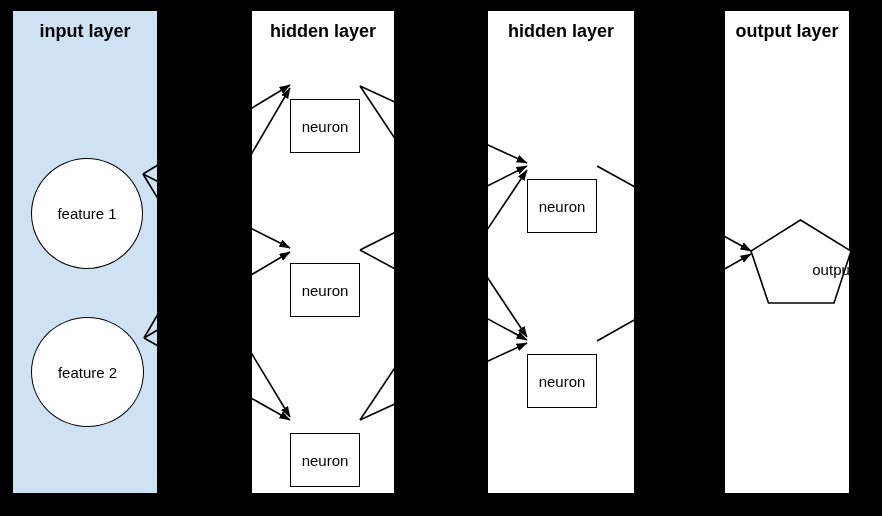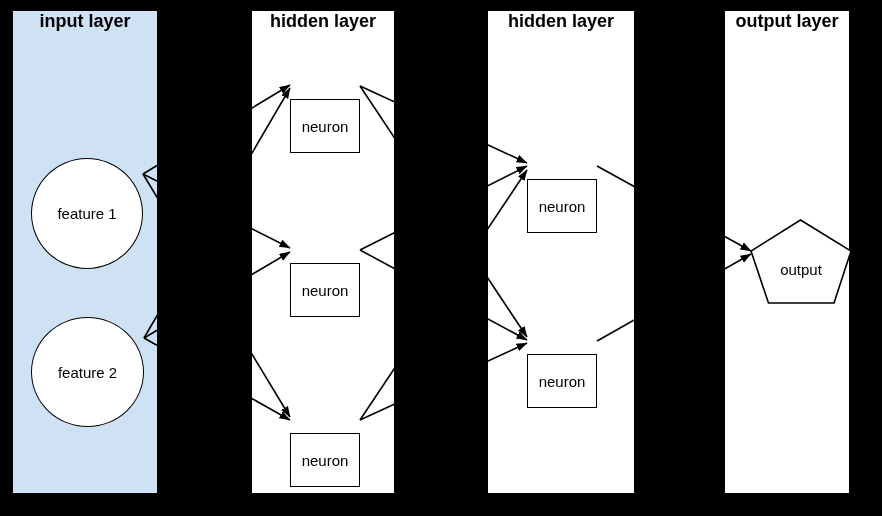--- a/index.html
+++ b/index.html
@@ -9,20 +9,21 @@
     background: #000;
     font-family: "Liberation Sans", sans-serif;
     overflow: hidden;
   }
   .panel { position: absolute; top: 11px; height: 482px; z-index: 1; }
   .panel-input  { left: 13px;  width: 144px; background: #cfe2f3; }
   .panel-h1     { left: 252px; width: 142px; background: #ffffff; }
   .panel-h2     { left: 488px; width: 146px; background: #ffffff; }
   .panel-out    { left: 725px; width: 124px; background: #ffffff; }
   .panel-title {
+    padding-top: 10px;
     text-align: center;
     font-weight: bold;
     font-size: 18px;
     line-height: 20px;
     color: #000;
   }
   svg.edges { position: absolute; left: 0; top: 0; z-index: 2; pointer-events: none; }
   svg.edges line { stroke: #000; stroke-width: 1.6; }
   .node {
     position: absolute; z-index: 3;
@@ -39,21 +40,21 @@
   .node-f2 { left: 31px;  top: 277px; width: 113px; height: 110px; }
   .node-h1n1 { left: 290px; top: 59px;  width: 70px; height: 54px; }
   .node-h1n2 { left: 290px; top: 223px; width: 70px; height: 54px; }
   .node-h1n3 { left: 290px; top: 393px; width: 70px; height: 54px; }
   .node-h2n1 { left: 527px; top: 139px; width: 70px; height: 54px; }
   .node-h2n2 { left: 527px; top: 314px; width: 70px; height: 54px; }
   .pentagon-wrap { position: absolute; left: 748px; top: 217px; width: 106px; height: 88px; z-index: 3; }
   .pentagon-wrap svg { display: block; }
   .pentagon-label {
     position: absolute; left: 0; top: 44px; width: 100%;
-    text-align: center; font-size: 15px; color: #000;
+    text-align: right; font-size: 15px; color: #000;
   }
 </style>
 </head>
 <body>
 
 <div class="canvas">
 
   <div class="panel panel-input">
     <div class="panel-title">input layer</div>
   </div>

